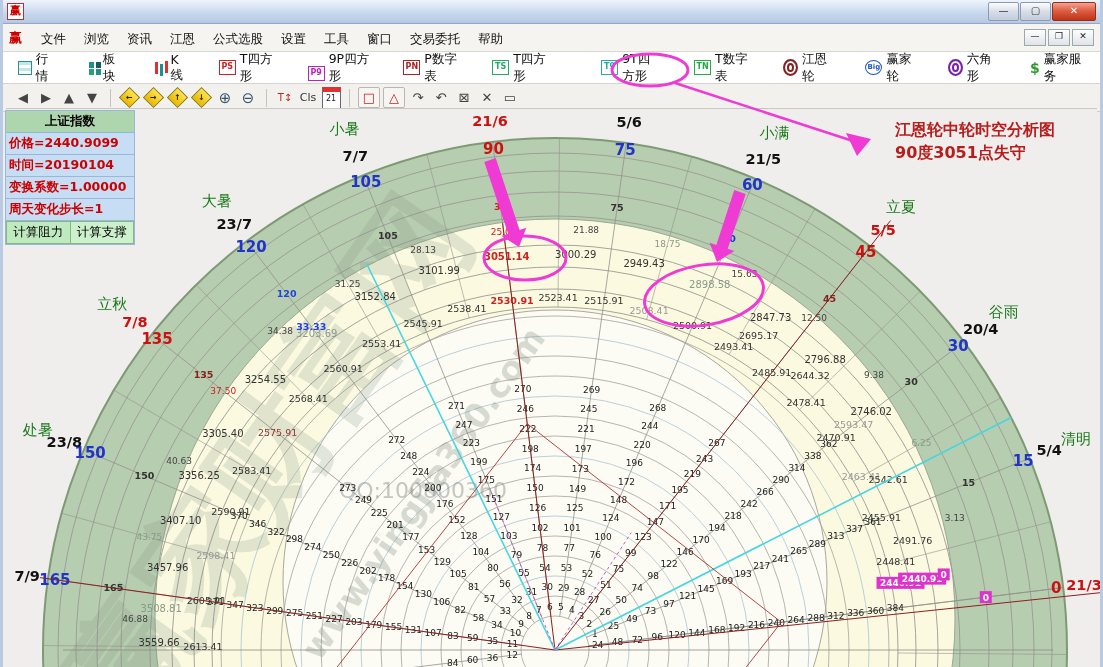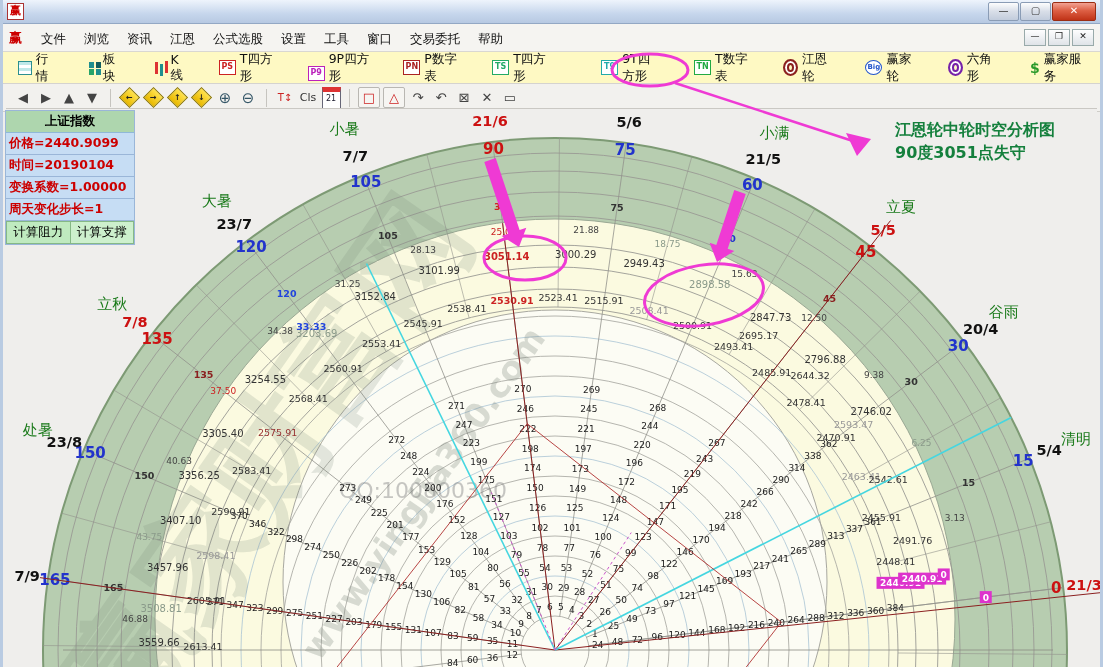--- a/index.html
+++ b/index.html
@@ -15,21 +15,21 @@
   .winbtns{position:absolute;right:4px;top:2px;display:flex;gap:1px;}
   .wbtn{width:29px;height:17px;border:1px solid #8a9cb5;border-radius:2px;
         background:linear-gradient(#fdfdfd,#d8dee8 50%,#c2ccdc);font-size:10px;line-height:15px;text-align:center;color:#333;}
   .wbtn.close{width:42px;background:linear-gradient(#f2a293,#dd5f44 45%,#c03317);color:#fff;font-weight:bold;border-color:#9a2d14;}
   .menubar{height:27px;background:#f5f4f1;border-bottom:1px solid #d9d7d2;display:flex;align-items:center;padding:0 6px;position:relative;}
   .menulogo{color:#c00;font-weight:bold;font-size:13px;margin-right:10px;}
   .menu-item{font-size:12.5px;color:#111;padding:4px 9px;cursor:default;}
   .mdibtns{position:absolute;right:6px;display:flex;gap:2px;}
   .mdib{width:20px;height:15px;border:1px solid #9aa;background:linear-gradient(#fefefe,#dfe3e8);
         font-size:9px;line-height:13px;text-align:center;color:#222;}
-  .toolbar1{height:31px;background:#fef9c3;border-bottom:1px solid #d5d3cf;display:flex;align-items:center;padding:0 8px;gap:18px;}
+  .toolbar1{height:31px;background:#ffffff;border-bottom:1px solid #d5d3cf;display:flex;align-items:center;padding:0 8px;gap:18px;}
   .t1item{display:flex;align-items:center;gap:4px;padding:3px 7px;font-size:12.5px;color:#111;}
   .badge{display:inline-block;min-width:15px;height:13px;border:1px solid;font-size:8px;font-weight:bold;
          line-height:12px;text-align:center;background:#fff;}
   .icbox{display:inline-block;}
   .toolbar2{height:27px;background:#f2f1ee;border-bottom:1px solid #cfcdc8;display:flex;align-items:center;padding:0 10px;gap:3px;}
   .t2i{width:20px;height:19px;display:flex;align-items:center;justify-content:center;font-size:13px;color:#444;}
   .t2sep{width:1px;height:18px;background:#c6c4bf;margin:0 5px;}
   .diamond{width:13px;height:13px;transform:rotate(45deg);background:linear-gradient(#ffe24d,#e8b800);
            border:1px solid #8a7500;display:flex;align-items:center;justify-content:center;}
   .diamond span{transform:rotate(-45deg);font-size:8px;color:#222;font-weight:bold;}
@@ -172,21 +172,21 @@
       <div class="p-row">时间=20190104</div>
       <div class="p-row">变换系数=1.00000</div>
       <div class="p-row">周天变化步长=1</div>
     </div>
   <div class="p-btns" id="panel-btns">
       <div class="p-btn">计算阻力</div>
       <div class="p-btn">计算支撑</div>
     </div>
 </div>
 
-<div id="anno" style="color: #15803d;">
+<div id="anno" style="color: #b91c1c;">
     <div>江恩轮中轮时空分析图</div>
     <div>90度3051点失守</div>
   </div>
 
 <svg id="overlay" xmlns="http://www.w3.org/2000/svg">
     <g>
       <circle cx="552" cy="650" r="512" fill="#b7cdb0" stroke="#7d9a74" stroke-width="2"></circle>
       <circle cx="552" cy="619" r="400" fill="#fbfae0" stroke="#9aa894" stroke-width="1"></circle>
       <circle cx="552" cy="582" r="272" fill="#fcfcf4" stroke="#a8a8a0" stroke-width="1"></circle>
       <g fill="none">

